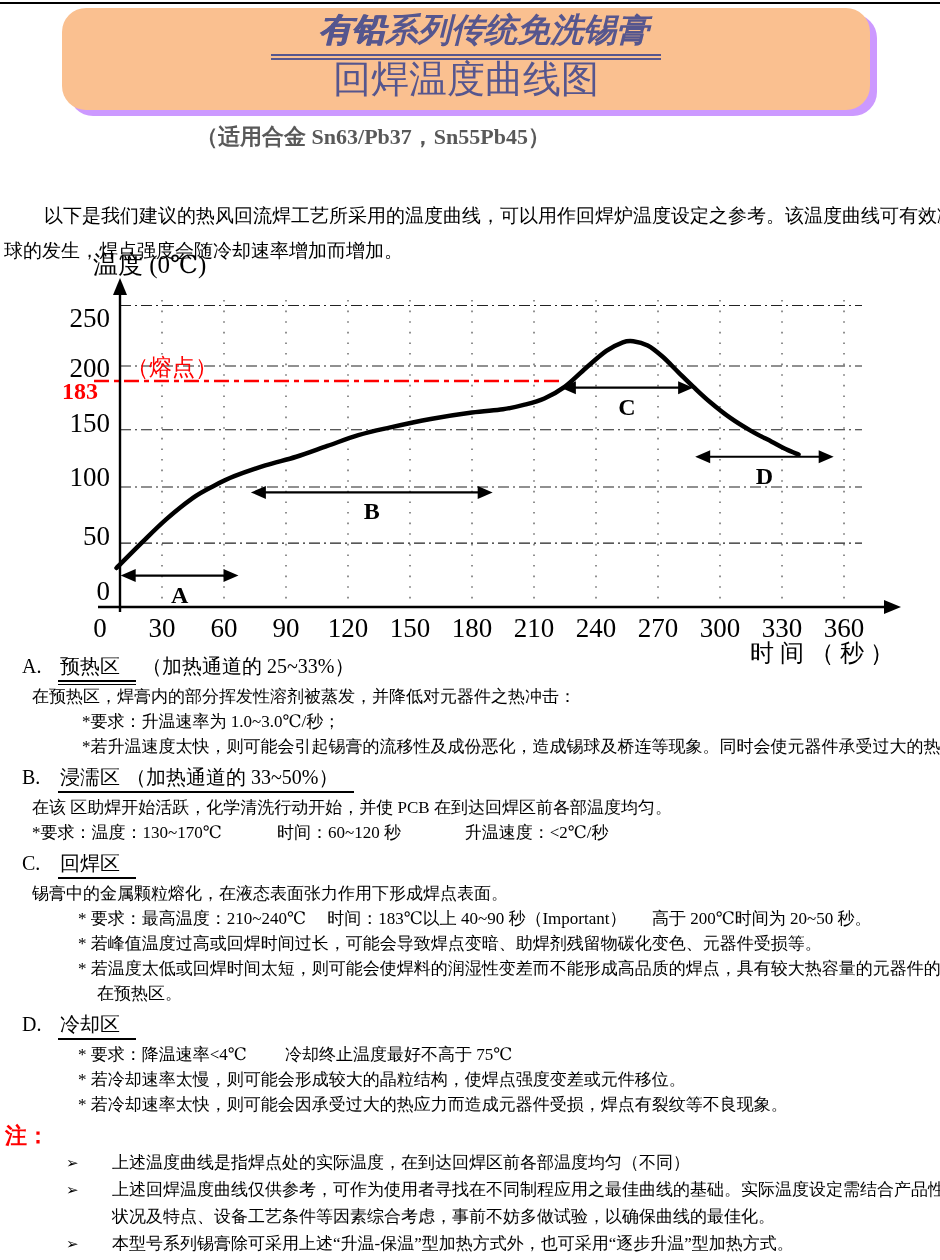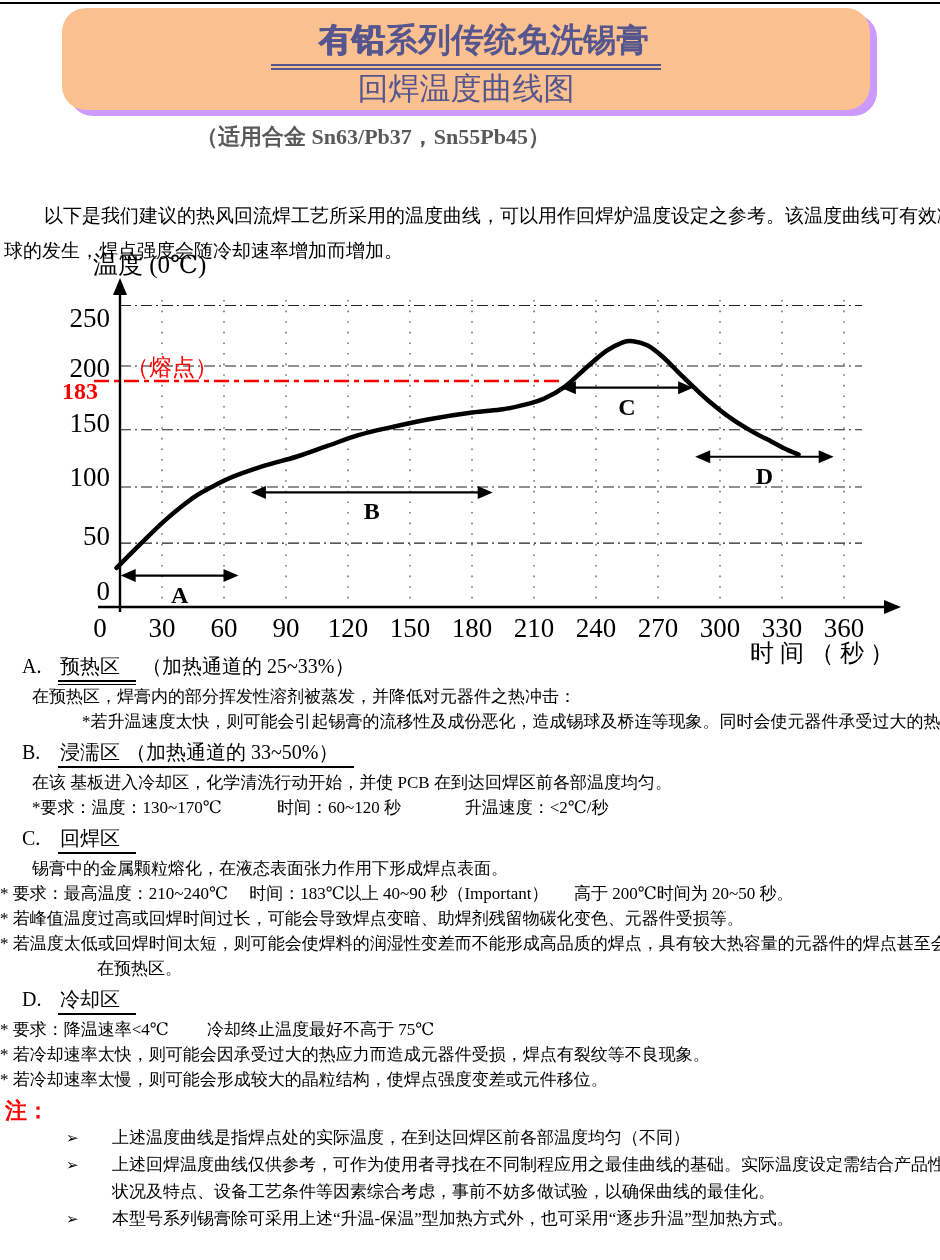--- a/index.html
+++ b/index.html
@@ -2,45 +2,45 @@
 <html><head>
 <meta charset="utf-8">
 <style>
   html,body{margin:0;padding:0;}
   body{width:940px;height:1260px;background:#fff;overflow:hidden;position:relative;
        font-family:"Liberation Serif","DejaVu Serif",serif;color:#000;}
   .top-rule{position:absolute;top:2px;left:0;width:940px;height:2px;background:#000;}
   
   .banner{position:absolute;left:62px;top:8px;width:808px;height:102px;background:#FAC090;
           border-radius:24px;box-shadow:7px 6px 0 0 #CC99FF;color:#56568E;text-align:center;}
-  .t1{margin-top:10px;font-size:33px;font-weight:bold;line-height:44px;}
+  .t1{font-size:33px;font-weight:bold;line-height:44px;font-style:italic;}
   .t1u{display:inline-block;position:relative;padding:0 12px 2px 48px;border-bottom:2px solid currentColor;}
   .t1u::after{content:"";position:absolute;left:0;right:0;bottom:-6px;border-bottom:2px solid currentColor;}
   .t1b{text-shadow:0.7px 0 0 currentColor,-0.7px 0 0 currentColor;}
-  .t2{font-size:31px;line-height:46px;}
+  .t2{font-size:38px;line-height:46px;}
   .subtitle{position:absolute;top:122px;left:0;width:746px;text-align:center;
             font-size:22px;font-weight:bold;color:#595959;}
   
   .intro{position:absolute;top:198px;left:4px;width:936px;font-size:19px;}
   .intro div{line-height:35px;white-space:pre;}
   .ind{padding-left:40px;}
   
   #chart-svg{position:absolute;top:250px;left:0;width:940px;height:425px;
              font-family:"Liberation Serif","DejaVu Serif",serif;}
   
   .content{position:absolute;top:648px;left:0;width:940px;font-size:17px;}
   .sec-head{padding-left:22px;font-size:20px;line-height:26px;margin:5px 0 2px;}
   .sec-label{display:inline-block;width:36px;}
   .hu{display:inline-block;position:relative;padding:0 16px 1px 2px;border-bottom:2px solid #000;}
   .hu.double::after{content:"";position:absolute;left:0;right:0;bottom:-5px;border-bottom:1.5px solid #000;}
   .sec-suffix{margin-left:6px;}
   .l{margin:0;line-height:25px;white-space:pre;}
   .i1{padding-left:32px;}
   .i2{padding-left:82px;}
-  .ib{}
+  .ib{padding-left:78px;}
   .cont{padding-left:97px;}
   
   .notes{margin-top:5px;}
   .notes-label{color:#FF0000;font-weight:bold;font-size:22px;padding-left:5px;line-height:27px;}
   .note-item{position:relative;padding-left:112px;line-height:27px;margin:0;white-space:pre;}
   .note-item .mk{position:absolute;left:66px;top:1px;font-family:"DejaVu Sans",sans-serif;font-size:15px;}
 </style>
 </head>
 <body>
 
@@ -125,49 +125,50 @@
     <text x="764.4440500000001" y="483.76" text-anchor="middle" font-size="24" font-weight="bold">D</text>
   </svg>
 
 <div class="content">
 
   <div class="sec">
     <div class="sec-head">
       <span class="sec-label">A.</span><span class="hu double"><span>预热区</span></span><span class="sec-suffix">（加热通道的 25~33%）</span>
     </div>
     <p class="l i1">在预热区，焊膏内的部分挥发性溶剂被蒸发，并降低对元器件之热冲击：</p>
+    <p class="l i2">*要求：升温速率为 1.0~3.0℃/秒；</p>
     <p class="l i2">*若升温速度太快，则可能会引起锡膏的流移性及成份恶化，造成锡球及桥连等现象。同时会使元器件承受过大的热应力而受损。</p>
   </div>
 
   <div class="sec">
     <div class="sec-head">
       <span class="sec-label">B.</span><span class="hu"><span>浸濡区</span><span class="sec-suffix">（加热通道的 33~50%）</span></span>
     </div>
-    <p class="l i1">在该 基板进入冷却区，化学清洗行动开始，并使 PCB 在到达回焊区前各部温度均匀。</p>
+    <p class="l i1">在该 区助焊开始活跃，化学清洗行动开始，并使 PCB 在到达回焊区前各部温度均匀。</p>
     <p class="l i1">*要求：温度：130~170℃             时间：60~120 秒               升温速度：&lt;2℃/秒</p>
   </div>
 
   <div class="sec">
     <div class="sec-head">
       <span class="sec-label">C.</span><span class="hu"><span>回焊区</span></span>
     </div>
     <p class="l i1">锡膏中的金属颗粒熔化，在液态表面张力作用下形成焊点表面。</p>
     <p class="l ib">* 要求：最高温度：210~240℃     时间：183℃以上 40~90 秒（Important）      高于 200℃时间为 20~50 秒。</p>
     <p class="l ib">* 若峰值温度过高或回焊时间过长，可能会导致焊点变暗、助焊剂残留物碳化变色、元器件受损等。</p>
     <p class="l ib">* 若温度太低或回焊时间太短，则可能会使焊料的润湿性变差而不能形成高品质的焊点，具有较大热容量的元器件的焊点甚至会</p>
     <p class="l cont">在预热区。</p>
   </div>
 
   <div class="sec">
     <div class="sec-head">
       <span class="sec-label">D.</span><span class="hu"><span>冷却区</span></span>
     </div>
     <p class="l ib">* 要求：降温速率&lt;4℃         冷却终止温度最好不高于 75℃</p>
+    <p class="l ib">* 若冷却速率太慢，则可能会形成较大的晶粒结构，使焊点强度变差或元件移位。</p>
     <p class="l ib">* 若冷却速率太快，则可能会因承受过大的热应力而造成元器件受损，焊点有裂纹等不良现象。</p>
-    <p class="l ib">* 若冷却速率太慢，则可能会形成较大的晶粒结构，使焊点强度变差或元件移位。</p>
   </div>
 
   <div class="notes">
     <div class="notes-label">注：</div>
     <p class="note-item"><span class="mk">➢</span><span>上述温度曲线是指焊点处的实际温度，在到达回焊区前各部温度均匀（不同）</span></p>
     <p class="note-item"><span class="mk">➢</span><span>上述回焊温度曲线仅供参考，可作为使用者寻找在不同制程应用之最佳曲线的基础。实际温度设定需结合产品性质、元器件分布</span></p>
     <p class="note-item"><span>状况及特点、设备工艺条件等因素综合考虑，事前不妨多做试验，以确保曲线的最佳化。</span></p>
     <p class="note-item"><span class="mk">➢</span><span>本型号系列锡膏除可采用上述“升温-保温”型加热方式外，也可采用“逐步升温”型加热方式。</span></p>
   </div>
 </div>

